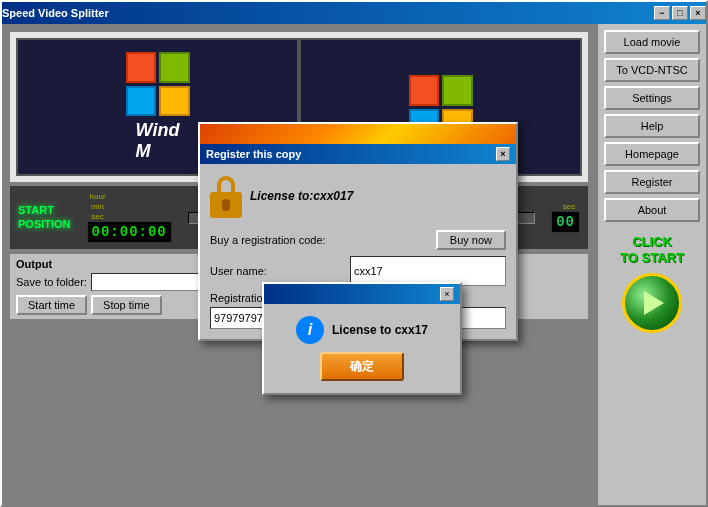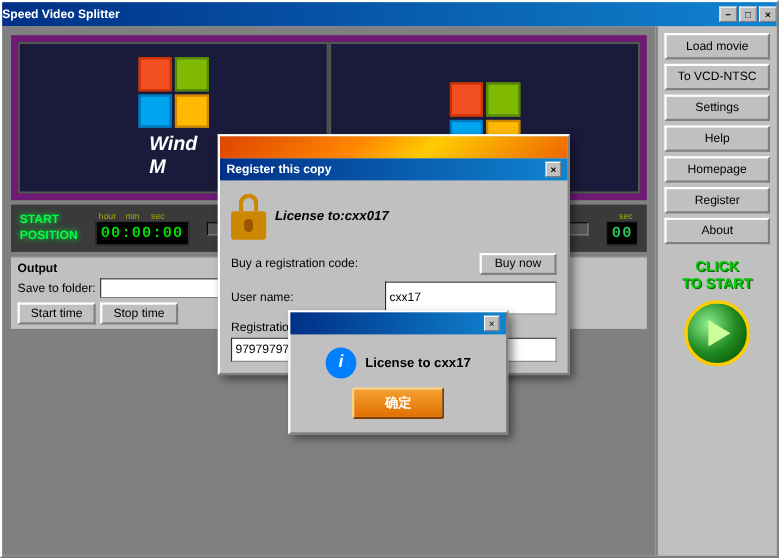--- a/index.html
+++ b/index.html
@@ -395,20 +395,21 @@
     }
 
     .time-box {
       display: flex;
       flex-direction: column;
     }
 
     .time-units {
       display: flex;
       gap: 1px;
+      flex-direction: column;
     }
 
     .time-unit {
       color: #aaaa00;
       font-size: 8px;
       text-align: center;
       width: 22px;
     }
 
     .digital-clock {
@@ -443,21 +444,21 @@
       flex: 1;
       height: 12px;
       background: #555;
       border: 1px inset #333;
     }
 
     .video-panels {
       display: flex;
       gap: 0;
       padding: 6px;
-      background: #701a75;
+      background: #e5e5e5;
       height: 150px;
     }
 
     .video-panel {
       flex: 1;
       background: #1a1a3a;
       border: 2px solid #555;
       display: flex;
       align-items: center;
       justify-content: center;

